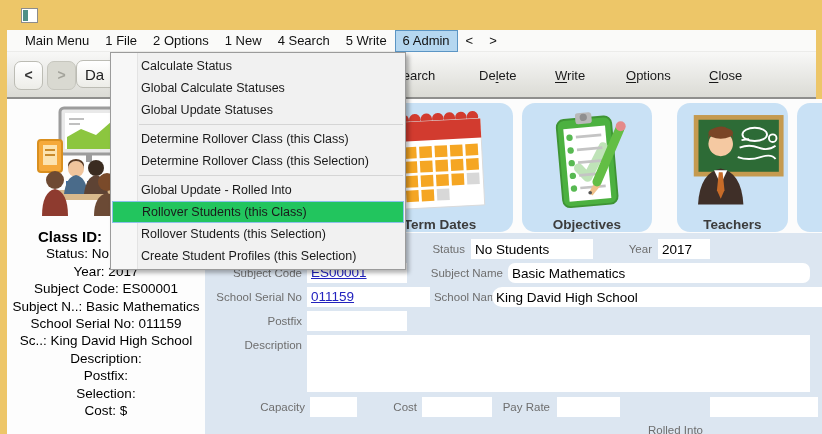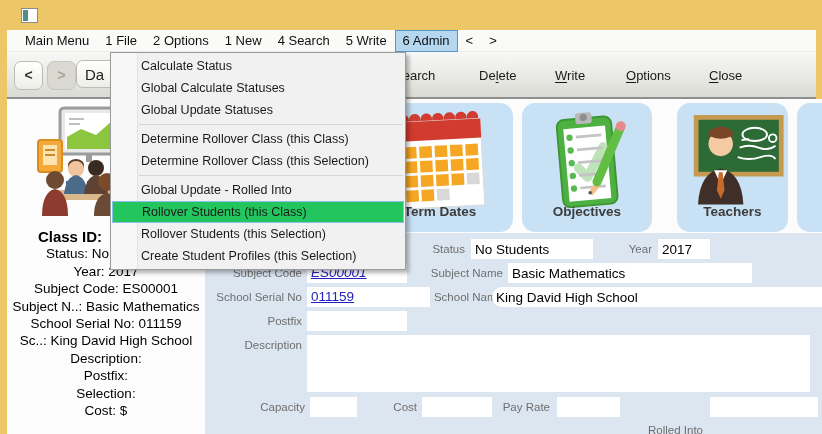--- a/index.html
+++ b/index.html
@@ -28,21 +28,21 @@
   .tb-label u{text-underline-offset:2px;}
 
   
   .left-panel{position:absolute;left:7px;top:99px;width:198px;height:335px;background:#FDFDFD;}
   .top-area{position:absolute;left:205px;top:99px;width:617px;height:134px;background:#FCFCFC;}
   .form-area{position:absolute;left:205px;top:233px;width:617px;height:201px;background:#DCE6F1;}
 
   
   .card{position:absolute;top:103px;height:129px;background:#C9E1F5;border-radius:13px;}
   .card svg{position:absolute;top:6px;left:50%;transform:translateX(-50%);}
-  .card-label{position:absolute;bottom:13px;width:100%;text-align:center;font-size:13.5px;font-weight:bold;color:#3C3C3C;}
+  .card-label{position:absolute;bottom:0;width:100%;text-align:center;font-size:13.5px;font-weight:bold;color:#3C3C3C;}
 
   
   .summary{position:absolute;left:7px;top:228px;width:198px;text-align:center;font-size:13.5px;line-height:17.4px;color:#000;}
   .summary .class-id-line{font-size:15px;font-weight:bold;transform:translateX(-36px);}
 
   
   .flabel{position:absolute;font-size:11.5px;color:#6E6E6E;text-align:right;width:100px;}
   .finput{position:absolute;height:20px;background:#FFF;border:none;font-family:"Liberation Sans",sans-serif;font-size:13.5px;color:#000;padding:0 4px;box-sizing:border-box;outline:none;}
   .fbox{position:absolute;background:#FFF;height:20px;line-height:20px;padding:0 4px;box-sizing:border-box;font-size:13.5px;}
   .fbox a{color:#2222BE;text-decoration:underline;}
@@ -211,23 +211,23 @@
   </div>
 
   <div class="card" style="left:797px;width:40px;"></div>
 
   <span class="flabel" style="left:365px;top:243px;">Status</span>
   <input class="finput" style="left: 471px; top: 239px; width: 122px;" value="No Students">
   <span class="flabel" style="left:552px;top:243px;">Year</span>
   <input class="finput" style="left: 658px; top: 239px; width: 52px;" value="2017">
 
   <span class="flabel" style="left:202px;top:267px;">Subject Code</span>
-  <div class="fbox" style="left:307px;top:263px;width:100px;font-style:italic;"><a href="#">ES00001</a></div>
+  <div class="fbox" style="left:307px;top:263px;width:100px;"><a href="#">ES00001</a></div>
   <span class="flabel" style="left:403px;top:267px;">Subject Name</span>
-  <input class="finput" style="left: 508px; top: 263px; width: 244px;" value="Basic Mathematics">
+  <input class="finput" style="left: 508px; top: 263px; width: 302px; border-radius: 7px;" value="Basic Mathematics">
 
   <span class="flabel" style="left:202px;top:291px;">School Serial No</span>
   <div class="fbox" style="left:307px;top:287px;width:123px;"><a href="#">011159</a></div>
   <span class="flabel" style="left:403px;top:291px;">School Name</span>
   <input class="finput" style="left: 492px; top: 287px; width: 356px; border-radius: 10px;" value="King David High School">
 
   <span class="flabel" style="left:202px;top:315px;">Postfix</span>
   <input class="finput" style="left: 307px; top: 311px; width: 100px;" value="">
 
   <span class="flabel" style="left:202px;top:339px;">Description</span>

